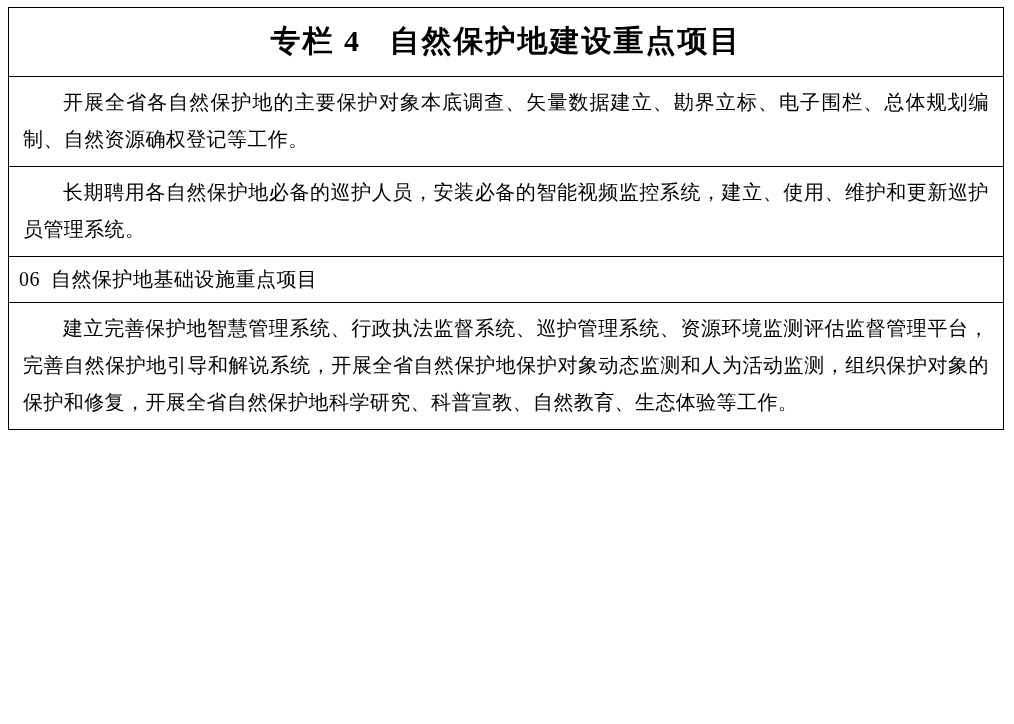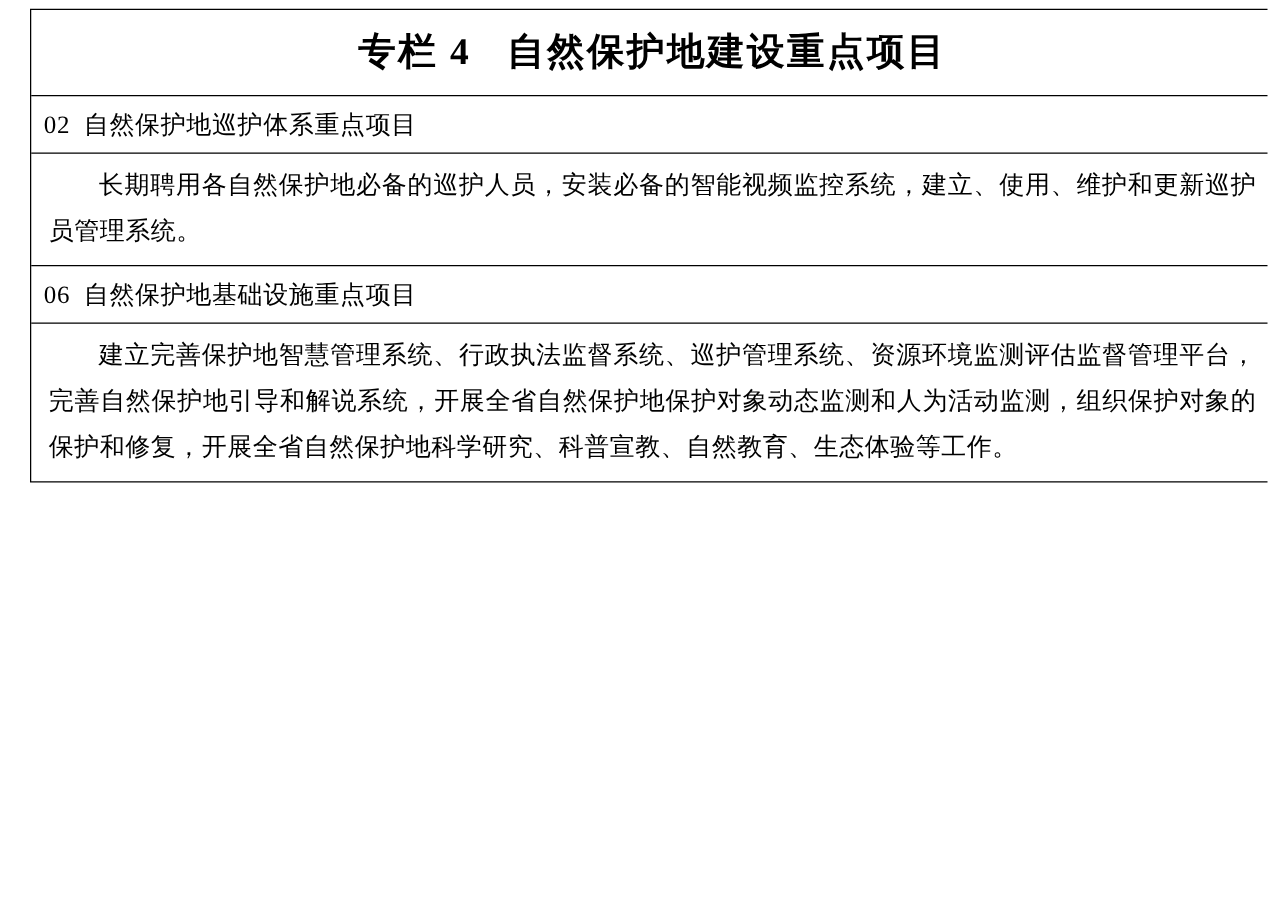--- a/index.html
+++ b/index.html
@@ -11,21 +11,21 @@
     width: 1014px;
     height: 724px;
     font-family: "Liberation Serif", "DejaVu Serif", serif;
     color: #000000;
     overflow: hidden;
   }
   .page {
     width: 826px;
     height: 724px;
     box-sizing: border-box;
-    padding: 7px 8px 0 24px;
+    padding: 7px 8px 0 8px;
   }
   .box {
     border: 1px solid #000;
     width: 996px;
     box-sizing: border-box;
   }
   .title-row {
     border-bottom: 1px solid #000;
     text-align: center;
     padding: 13px 0 14px 0;
@@ -61,22 +61,22 @@
 </head>
 <body>
 
 <div class="page">
   <div class="box">
 
     <div class="title-row">
       <span class="title-text">专栏 4   自然保护地建设重点项目</span>
     </div>
 
+    <div class="item-body">开展全省各自然保护地的主要保护对象本底调查、矢量数据建立、勘界立标、电子围栏、总体规划编制、自然资源确权登记等工作。</div>
 
-    <div class="item-head">02  自然保护地巡护体系重点项目</div>
     <div class="item-body">长期聘用各自然保护地必备的巡护人员，安装必备的智能视频监控系统，建立、使用、维护和更新巡护员管理系统。</div>
 
     <div class="item-head">06  自然保护地基础设施重点项目</div>
 
     <div class="item-body last">建立完善保护地智慧管理系统、行政执法监督系统、巡护管理系统、资源环境监测评估监督管理平台，完善自然保护地引导和解说系统，开展全省自然保护地保护对象动态监测和人为活动监测，组织保护对象的保护和修复，开展全省自然保护地科学研究、科普宣教、自然教育、生态体验等工作。</div>
 
   </div>
 </div>
 
 </body></html>

